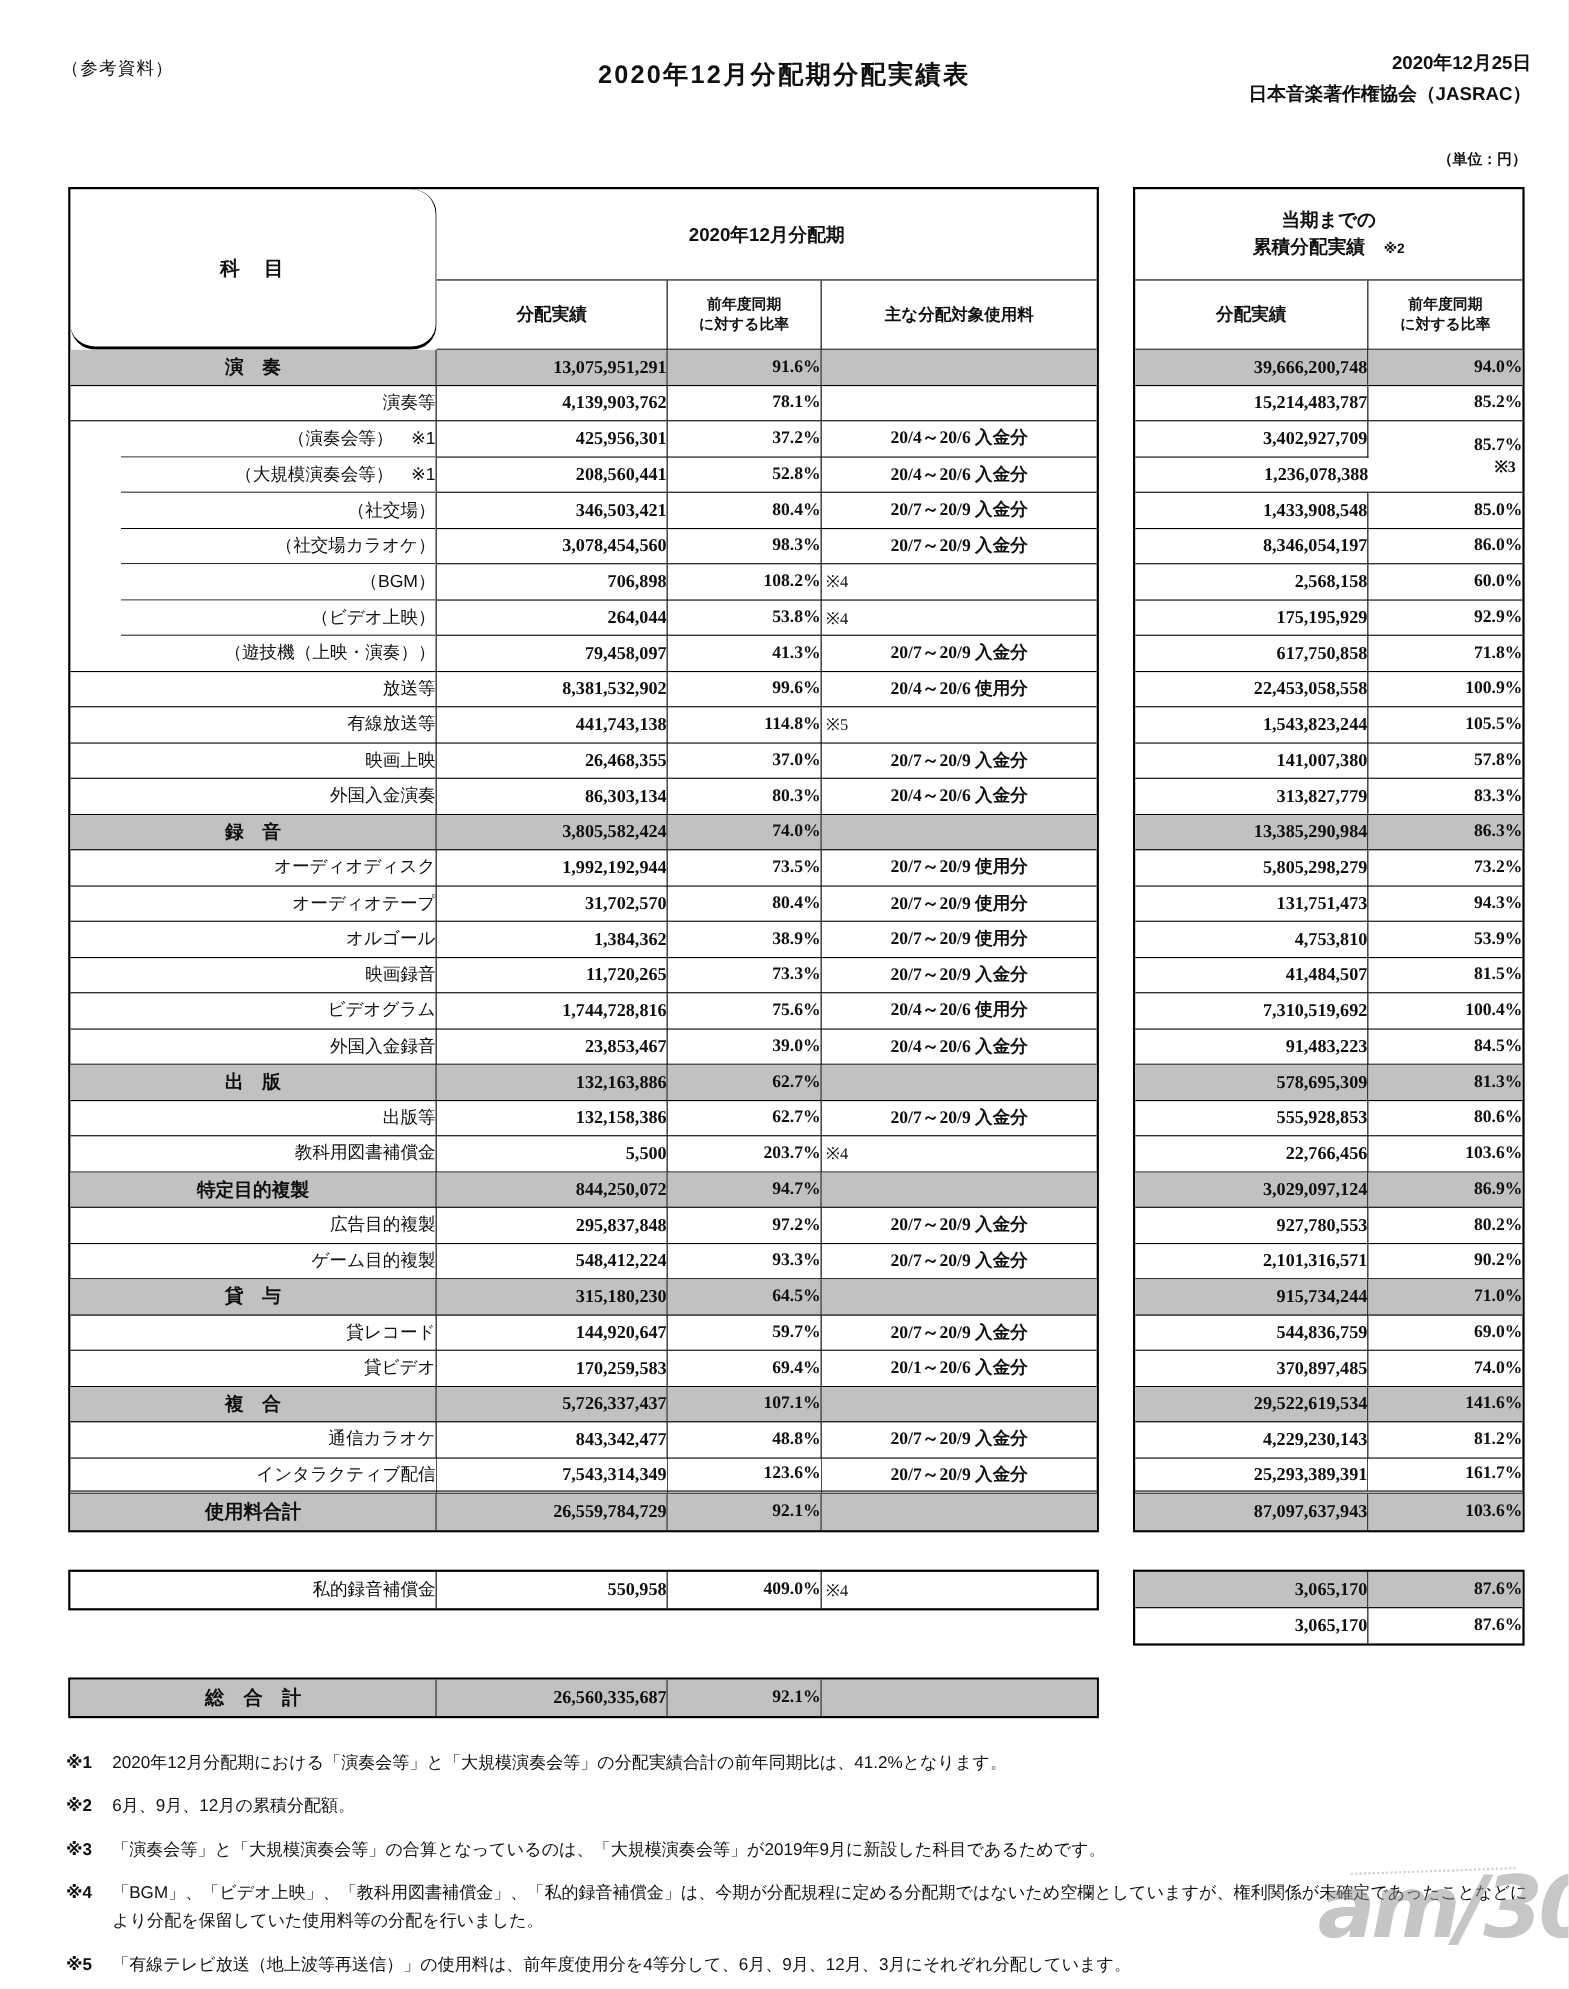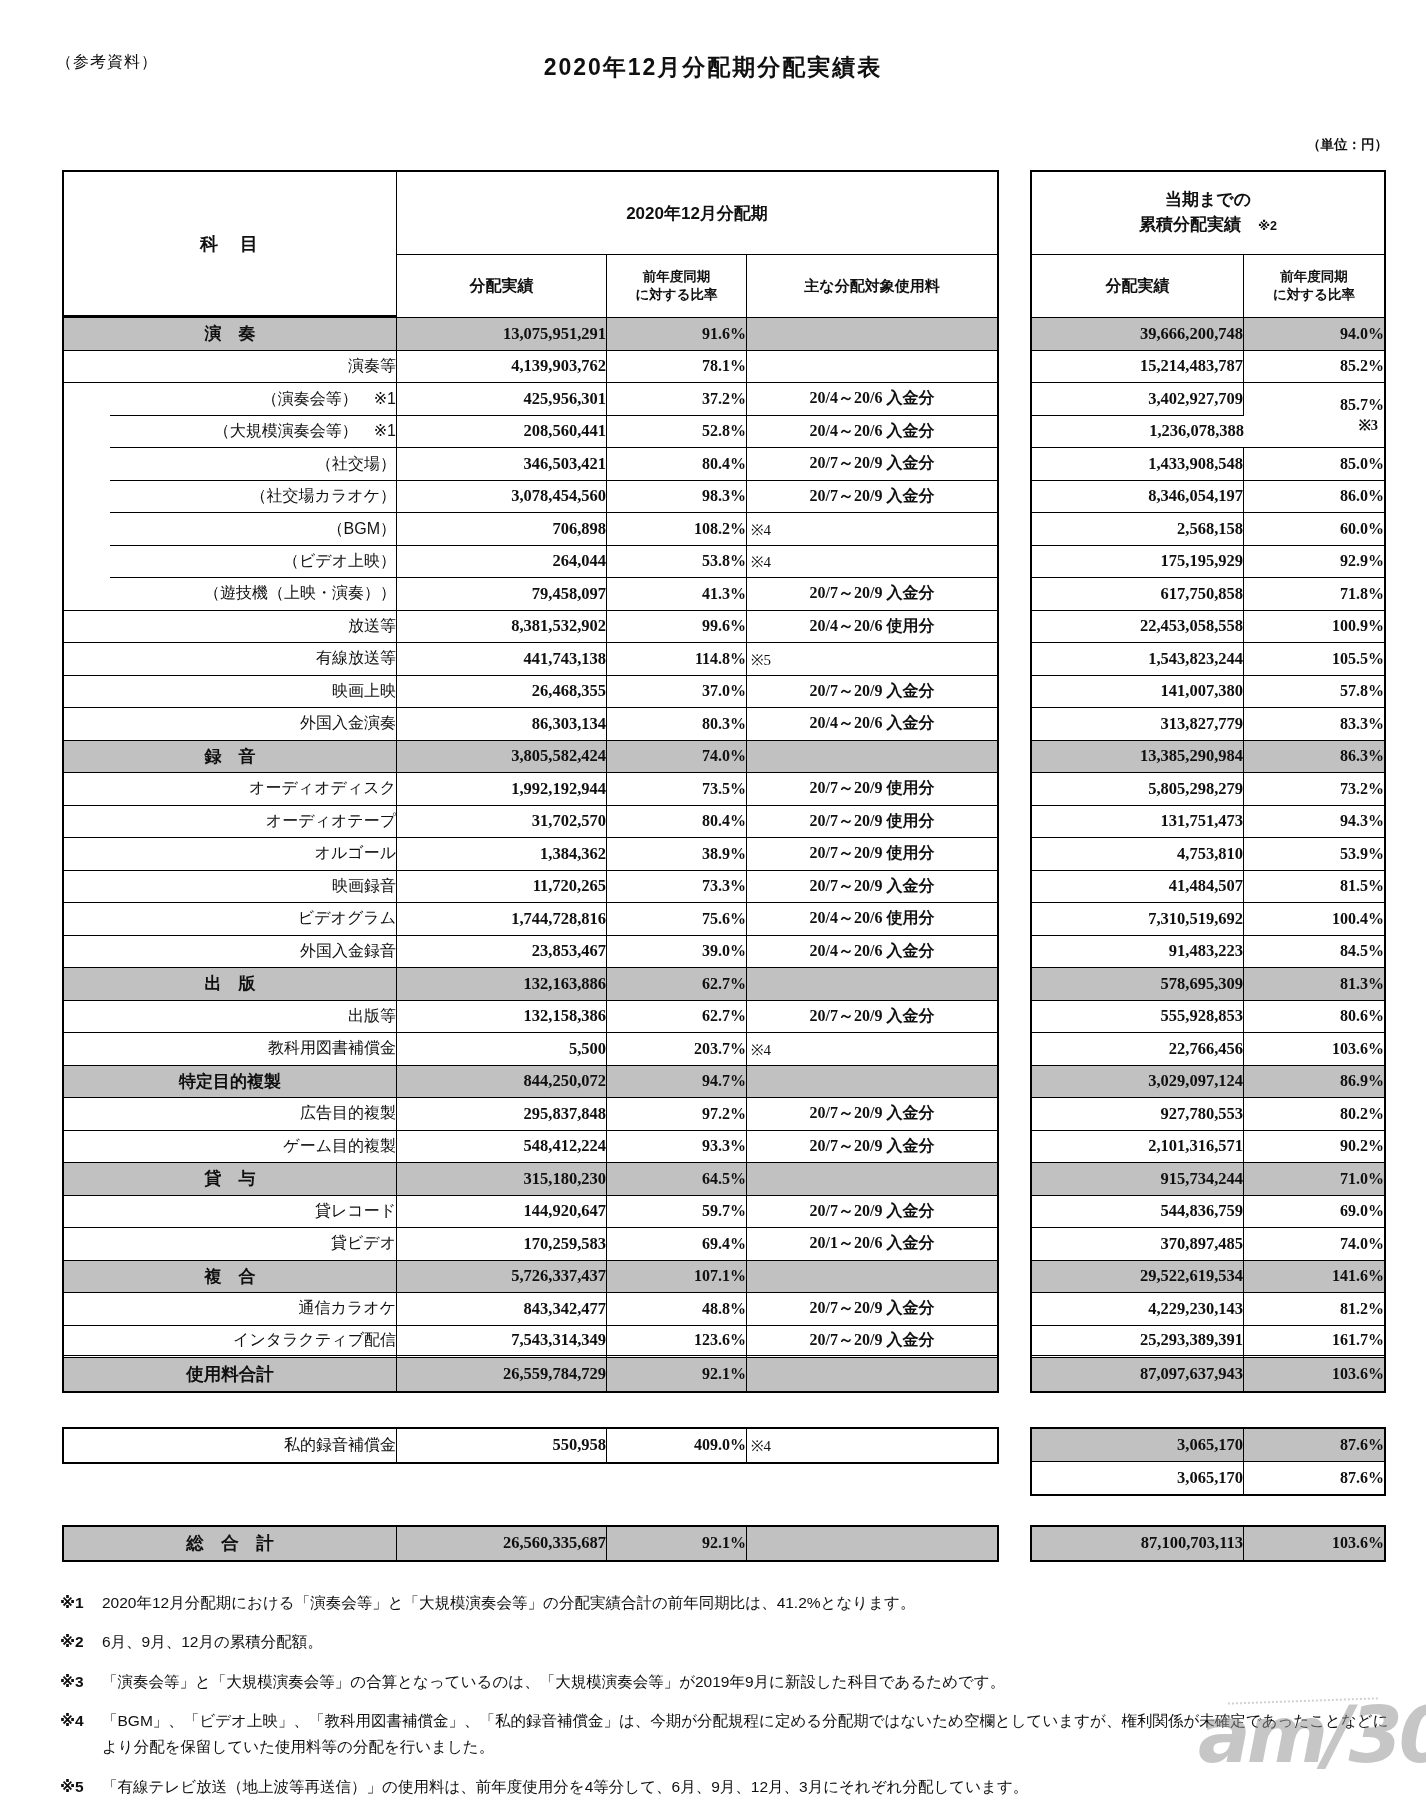--- a/index.html
+++ b/index.html
@@ -19,21 +19,21 @@
   
   table.tbl{position:absolute;border-collapse:separate;border-spacing:0;table-layout:fixed;
     background:#fff;border:2px solid #000;}
   table.tbl td,table.tbl th{border-right:1px solid #000;border-bottom:1px solid #000;
     box-sizing:border-box;overflow:hidden;padding:0;vertical-align:middle;}
   table.tbl tr>*:last-child{border-right:none;}
   table.tbl tr.lastrow>td{border-bottom:none;}
 
   
   th{font-weight:bold;}
-  th.subject{font-size:18px;letter-spacing:2px;border-bottom:3px solid #000 !important;}
+  th.subject{font-size:18px;letter-spacing:2px;border-bottom:3px solid #000 !important;border-radius:23px;}
   th.group{font-size:17px;border-bottom:2px solid #000;height:83px;}
   th.colhead{font-size:16px;border-bottom:3px solid #000;height:63px;}
   th .twoline{display:block;font-size:13.5px;line-height:1.3;}
   th .grp-line{display:block;line-height:1.45;}
   .small-note{font-size:12.5px;}
 
   
   td{height:32.5px;}
   .r-category>td,.r-total>td{background:#c1c1c1;}
   .r-category .c-label{text-align:center;font-size:17px;font-weight:bold;}
@@ -66,20 +66,24 @@
   .watermark-squiggle{position:absolute;left:1228px;top:1700px;width:150px;height:6px;
     border-top:2px dotted #aaa;opacity:0.55;transform:rotate(-2deg);z-index:5;}
 </style>
 </head>
 <body>
 
 <div id="page">
 
   <div class="ref-note">（参考資料）</div>
   <div class="doc-title">2020年12月分配期分配実績表</div>
+  <div class="head-right">
+    <div>2020年12月25日</div>
+    <div>日本音楽著作権協会（JASRAC）</div>
+  </div>
   <div class="unit-note">（単位：円）</div>
 
   <table class="tbl" style="left:62px;top:170px;width:937px;">
     <colgroup>
         <col style="width:333px">
         <col style="width:210px">
         <col style="width:140px">
         <col style="width:250px">
       </colgroup>
     <thead>
@@ -498,32 +502,20 @@
       </colgroup>
     <tbody id="grand-left-body">
         <tr class="r-total lastrow">
           <td class="c-label">総　合　計</td>
           <td class="c-num">26,560,335,687</td>
           <td class="c-pct">92.1%</td>
           <td class="c-usage"></td>
         </tr>
       </tbody>
   </table>
-  <table class="tbl" style="left:1030px;top:1525px;width:356px;">
-    <colgroup>
-        <col style="width:212px">
-        <col style="width:140px">
-      </colgroup>
-    <tbody id="grand-right-body">
-        <tr class="r-total lastrow">
-          <td class="c-num">87,100,703,113</td>
-          <td class="c-pct">103.6%</td>
-        </tr>
-      </tbody>
-  </table>
 
   <div class="footnotes" id="footnotes">
       <div class="fnote">
         <span class="mark">※1</span>
         <span class="txt">2020年12月分配期における「演奏会等」と「大規模演奏会等」の分配実績合計の前年同期比は、41.2%となります。</span>
       </div>
       <div class="fnote">
         <span class="mark">※2</span>
         <span class="txt">6月、9月、12月の累積分配額。</span>
       </div>

